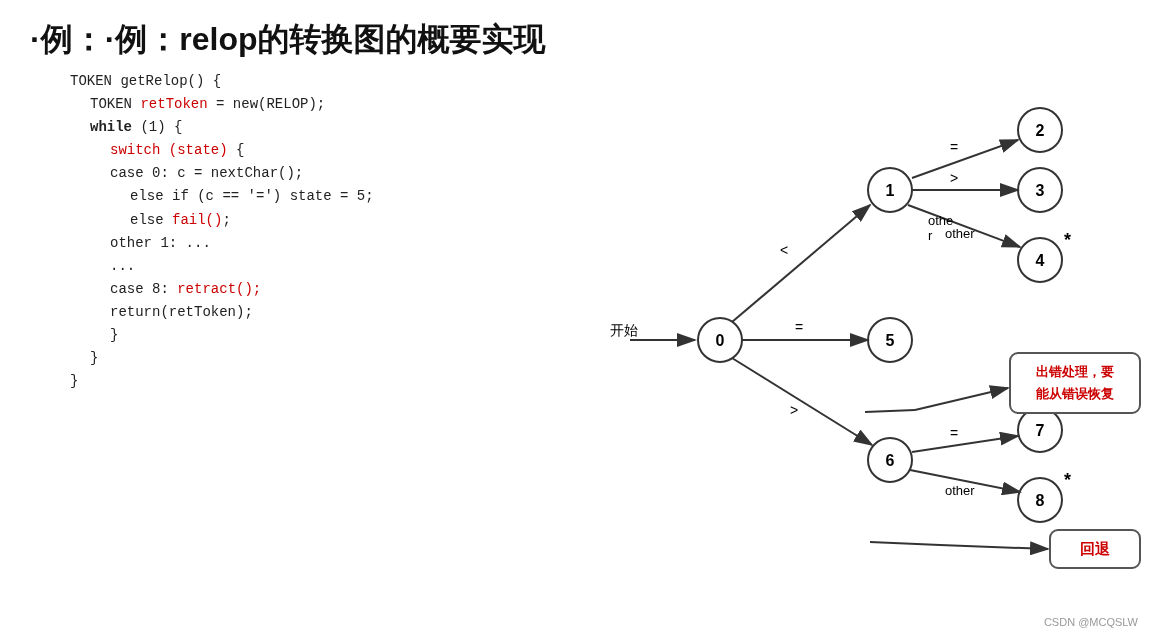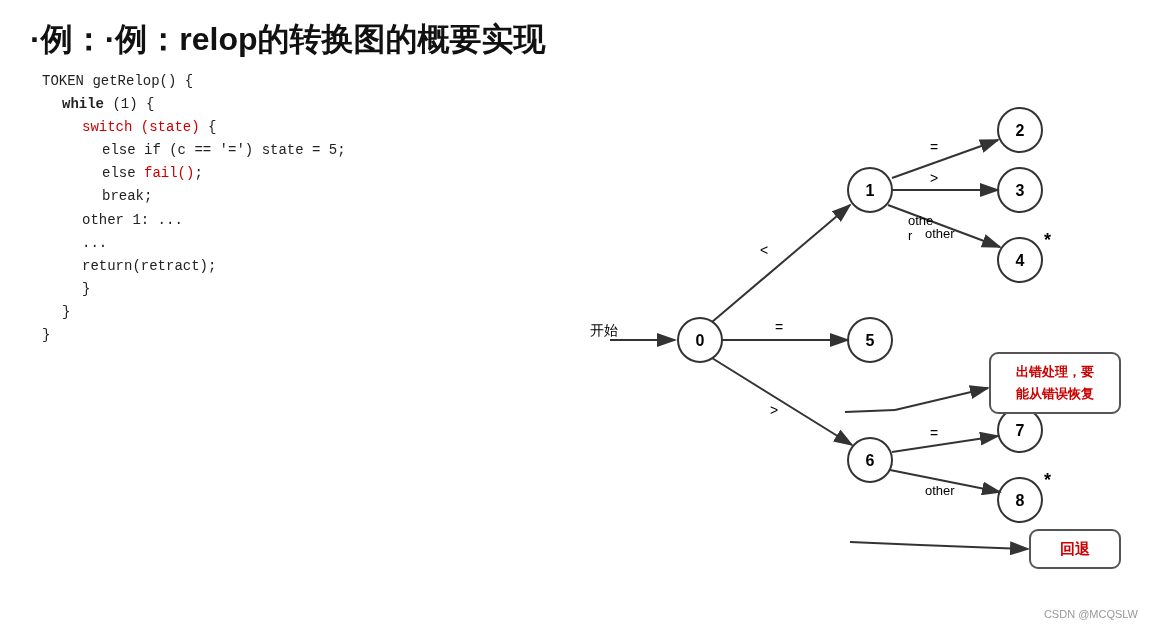--- a/index.html
+++ b/index.html
@@ -14,22 +14,23 @@
 
     .page-title {
       font-size: 32px;
       font-weight: bold;
       padding: 18px 38px 8px 30px;
       color: #111;
     }
 
     .main-content {
       display: flex;
-      padding: 0 12px;
+      padding: 0 20px;
       position: relative;
+      margin-left: 20px;
     }
 
     .code-section {
       width: 540px;
       padding-left: 30px;
       font-family: "Courier New", Courier, monospace;
       font-size: 14px;
       line-height: 1.65;
       color: #222;
       position: relative;
@@ -39,21 +40,21 @@
     .diagram-section {
       position: absolute;
       left: 540px;
       top: 0;
       width: 614px;
       height: 560px;
     }
 
     .watermark {
       position: absolute;
-      bottom: 24px;
+      bottom: 16px;
       right: 16px;
       font-size: 11px;
       color: #999;
     }
 
     svg.diagram {
       position: absolute;
       top: 0; left: 0;
       width: 100%;
       height: 100%;
@@ -63,28 +64,30 @@
 <body>
 
 <div class="page-title">
   <span>·例：</span><strong>·例：relop的转换图的概要实现</strong>
 </div>
 
 <div class="main-content">
 
   <div class="code-section">
     <div>TOKEN getRelop() {</div>
+    <div style="padding-left:20px">TOKEN <span class="red">retToken</span> = new(RELOP);</div>
     <div style="padding-left:20px"><strong>while</strong> (1) {</div>
     <div style="padding-left:40px"><span class="red">switch (state)</span> {</div>
+    <div style="padding-left:40px">case 0: c = nextChar();</div>
     <div style="padding-left:60px">else if (c == '=') state = 5;</div>
     <div style="padding-left:60px">else <span class="red">fail()</span>;</div>
-    <div style="padding-left:60px">break;</div>
     <div style="padding-left:40px">other 1: ...</div>
     <div style="padding-left:40px">...</div>
-    <div style="padding-left:40px">return(retract);</div>
+    <div style="padding-left:40px">case 8: <span class="red">retract();</span></div>
+    <div style="padding-left:40px">return(retToken);</div>
     <div style="padding-left:40px">}</div>
     <div style="padding-left:20px">}</div>
     <div>}</div>
   </div>
 
   <div class="diagram-section">
     <svg class="diagram" viewBox="0 0 614 560">
 
       <circle cx="160" cy="270" r="22" fill="white" stroke="#333" stroke-width="2"></circle>
       <text x="160" y="276" text-anchor="middle" font-size="16" font-weight="bold">0</text>

